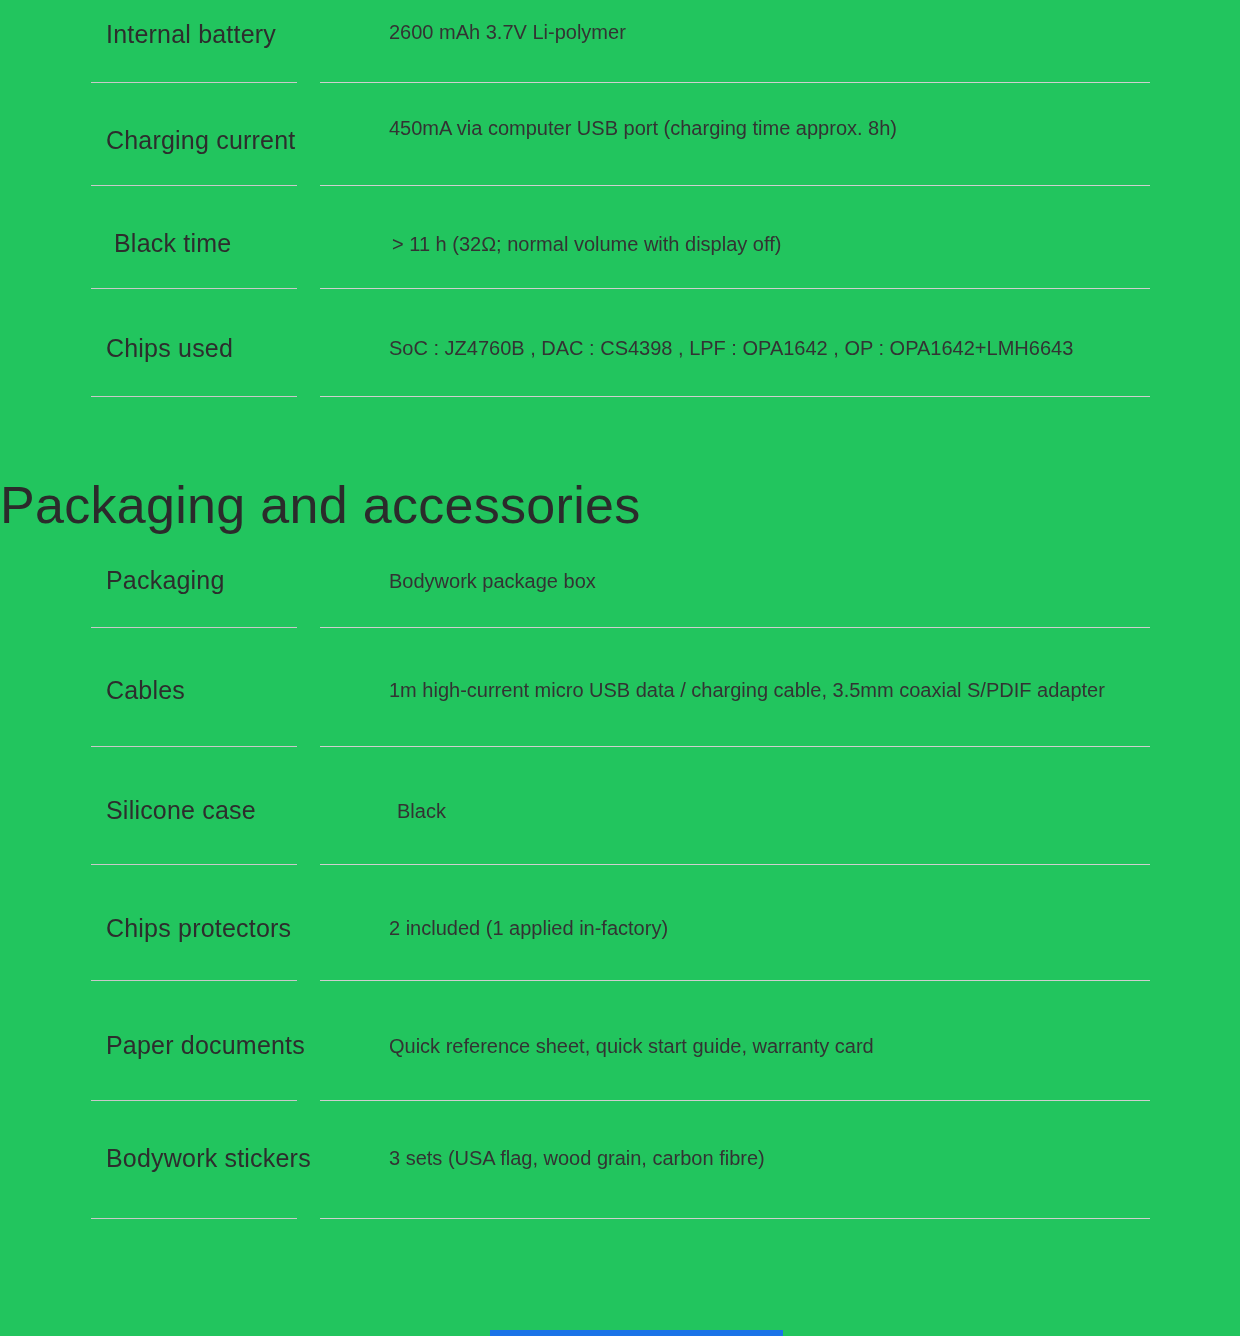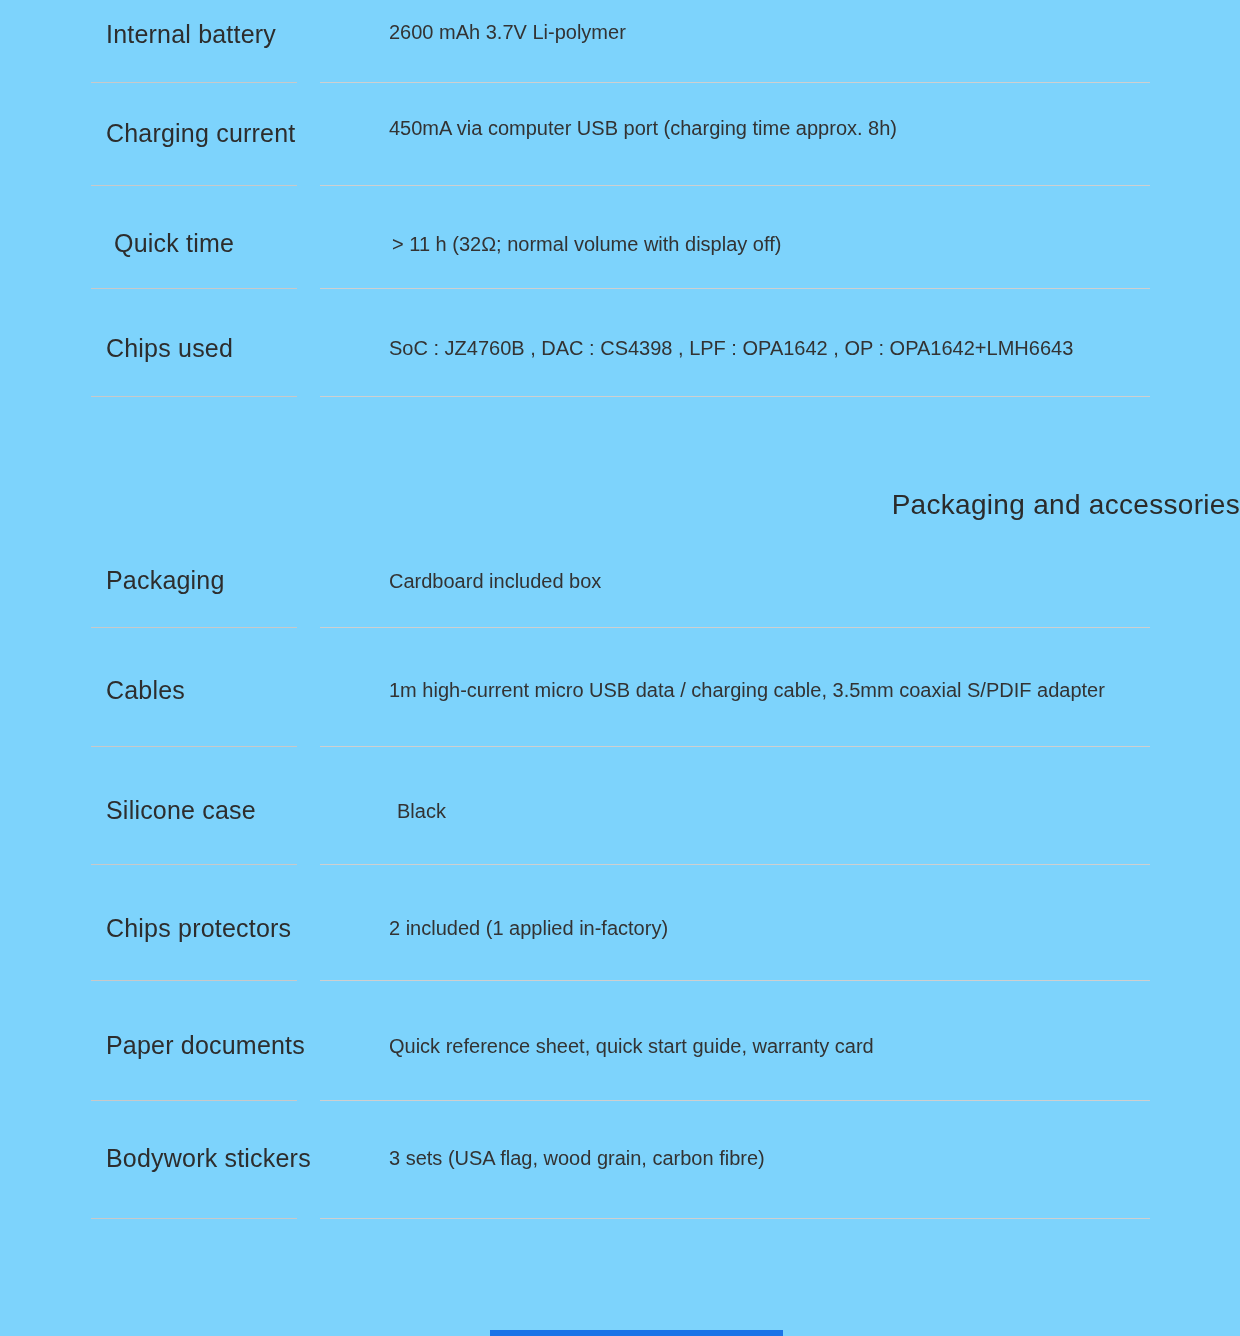--- a/index.html
+++ b/index.html
@@ -4,21 +4,21 @@
 <style>
   html, body {
     margin: 0;
     padding: 0;
     background: #ffffff;
   }
   .page {
     position: relative;
     width: 1240px;
     height: 1336px;
-    background: #7dd3fc;
+    background: #22c55e;
     overflow: hidden;
     font-family: "Liberation Sans", sans-serif;
   }
   .spec-label {
     position: absolute;
     left: 106px;
     font-size: 25px;
     line-height: 30px;
     color: #2d2d2d;
     white-space: nowrap;
@@ -44,22 +44,22 @@
     left: 320px;
     width: 830px;
     height: 1px;
     background: #cfcfcf;
   }
   .section-heading {
     position: absolute;
     left: 0;
     top: 479px;
     width: 100%;
-    text-align: right;
-    font-size: 28px;
+    text-align: left;
+    font-size: 52px;
     line-height: 52px;
     color: #2b2b2b;
     letter-spacing: 0.3px;
   }
   .accent-bar {
     position: absolute;
     left: 490px;
     bottom: 0;
     width: 293px;
     height: 6px;
@@ -69,41 +69,41 @@
 </head>
 <body>
 
 <div class="page">
 
   <div class="spec-label" style="top:19px">Internal battery</div>
   <div class="spec-value" style="top:18px">2600 mAh 3.7V Li-polymer</div>
   <div class="rule-left" style="top:82px"></div>
   <div class="rule-right" style="top:82px"></div>
 
-  <div class="spec-label" style="top:118px">Charging current</div>
+  <div class="spec-label" style="top:125px">Charging current</div>
   <div class="spec-value" style="top:114px">
     <div>450mA via computer USB port (charging time approx. 8h)</div>
   </div>
   <div class="rule-left" style="top:185px"></div>
   <div class="rule-right" style="top:185px"></div>
 
-  <div class="spec-label" style="top:228px; left:114px">Quick time</div>
+  <div class="spec-label" style="top:228px; left:114px">Black time</div>
   <div class="spec-value" style="top:230px; left:392px">&gt; 11 h (32Ω; normal volume with display off)</div>
   <div class="rule-left" style="top:288px"></div>
   <div class="rule-right" style="top:288px"></div>
 
   <div class="spec-label" style="top:333px">Chips used</div>
   <div class="spec-value" style="top:334px">SoC : JZ4760B , DAC : CS4398 , LPF : OPA1642 , OP : OPA1642+LMH6643</div>
   <div class="rule-left" style="top:396px"></div>
   <div class="rule-right" style="top:396px"></div>
 
   <div class="section-heading">Packaging and accessories</div>
 
   <div class="spec-label" style="top:565px">Packaging</div>
-  <div class="spec-value" style="top:567px">Cardboard included box</div>
+  <div class="spec-value" style="top:567px">Bodywork package box</div>
   <div class="rule-left" style="top:627px"></div>
   <div class="rule-right" style="top:627px"></div>
 
   <div class="spec-label" style="top:675px">Cables</div>
   <div class="spec-value" style="top:676px">1m high-current micro USB data / charging cable, 3.5mm coaxial S/PDIF adapter</div>
   <div class="rule-left" style="top:746px"></div>
   <div class="rule-right" style="top:746px"></div>
 
   <div class="spec-label" style="top:795px">Silicone case</div>
   <div class="spec-value" style="top:797px; left:397px">Black</div>

